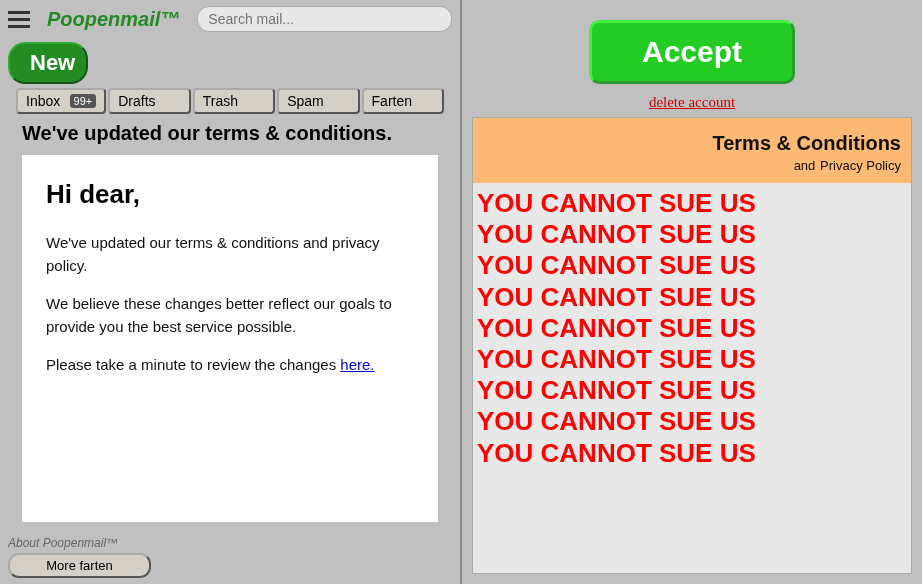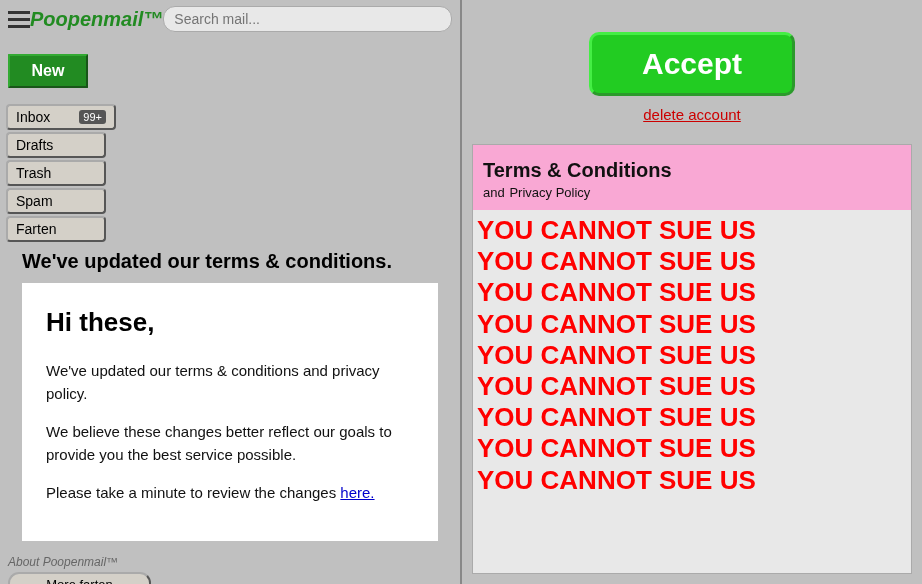--- a/index.html
+++ b/index.html
@@ -20,21 +20,21 @@
       display: flex;
       flex-direction: column;
       position: relative;
     }
 
     
     .header {
       display: flex;
       align-items: center;
       padding: 6px 8px;
-      gap: 0;
+      gap: 17px;
       background: #c0c0c0;
     }
 
     .hamburger-icon {
       display: flex;
       flex-direction: column;
       gap: 4px;
       cursor: pointer;
     }
     .hamburger-icon span {
@@ -60,35 +60,35 @@
       font-size: 14px;
       color: #888;
     }
 
     
     .new-button {
       display: inline-block;
       background: #228b22;
       color: white;
       font-weight: bold;
-      font-size: 16px;
+      font-size: 22px;
       padding: 6px 20px;
-      border-radius: 1px;
-      margin: 16px 8px;
+      border-radius: 17px;
+      margin: 4px 8px;
       cursor: pointer;
       border: 2px outset #33aa33;
       width: 80px;
     }
 
     
     .sidebar-nav {
       display: flex;
-      flex-direction: column;
+      flex-direction: row;
       gap: 2px;
-      padding: 0 6px;
+      padding: 0 16px;
     }
 
     .nav-item {
       display: flex;
       align-items: center;
       padding: 3px 8px;
       border-radius: 4px;
       border: 2px outset #aaa;
       background: #d4d0c8;
       cursor: pointer;
@@ -185,21 +185,21 @@
       background: #888;
     }
 
     
     .right-panel {
       flex: 1;
       background: #c0c0c0;
       display: flex;
       flex-direction: column;
       align-items: center;
-      padding: 32px 10px 10px;
+      padding: 20px 10px 10px;
       position: relative;
       overflow: hidden;
     }
 
     .accept-button {
       background: #22cc22;
       color: white;
       font-size: 30px;
       font-weight: bold;
       padding: 12px 50px;
@@ -207,38 +207,39 @@
       border: 3px outset #44ee44;
       cursor: pointer;
       margin-bottom: 10px;
     }
 
     .delete-account-link {
       color: #cc0000;
       text-decoration: underline;
       font-size: 15px;
       cursor: pointer;
-      margin-bottom: 21px;
+      margin-bottom: 6px;
+      font-family: Liberation Serif, serif;
     }
 
     
     .terms-box {
       background: #e8e8e8;
       border: 1px solid #aaa;
       width: 100%;
       flex: 1;
       display: flex;
       flex-direction: column;
       overflow: hidden;
     }
 
     .terms-header {
-      text-align: left;
+      text-align: right;
       padding: 14px 10px 8px;
-      background: #f9a8d4;
+      background: #fdba74;
     }
 
     .terms-title {
       font-size: 20px;
       font-weight: bold;
       color: #111;
     }
 
     .terms-subtitle {
       font-size: 17px;
@@ -305,21 +306,21 @@
     </div>
     <div class="nav-item">
       <span>Farten</span>
     </div>
   </div>
 
   <div class="main-content">
     <div class="update-notice">We've updated our terms &amp; conditions.</div>
 
     <div class="email-card">
-      <div class="email-greeting">Hi these,</div>
+      <div class="email-greeting">Hi dear,</div>
       <div class="email-body">
         <p>We've updated our terms &amp; conditions and privacy policy.</p>
         <p>We believe these changes better reflect our goals to provide you the best service possible.</p>
         <p>
           <span>Please take a minute to review the changes </span><a class="link-here">here.</a>
         </p>
       </div>
     </div>
   </div>
 

